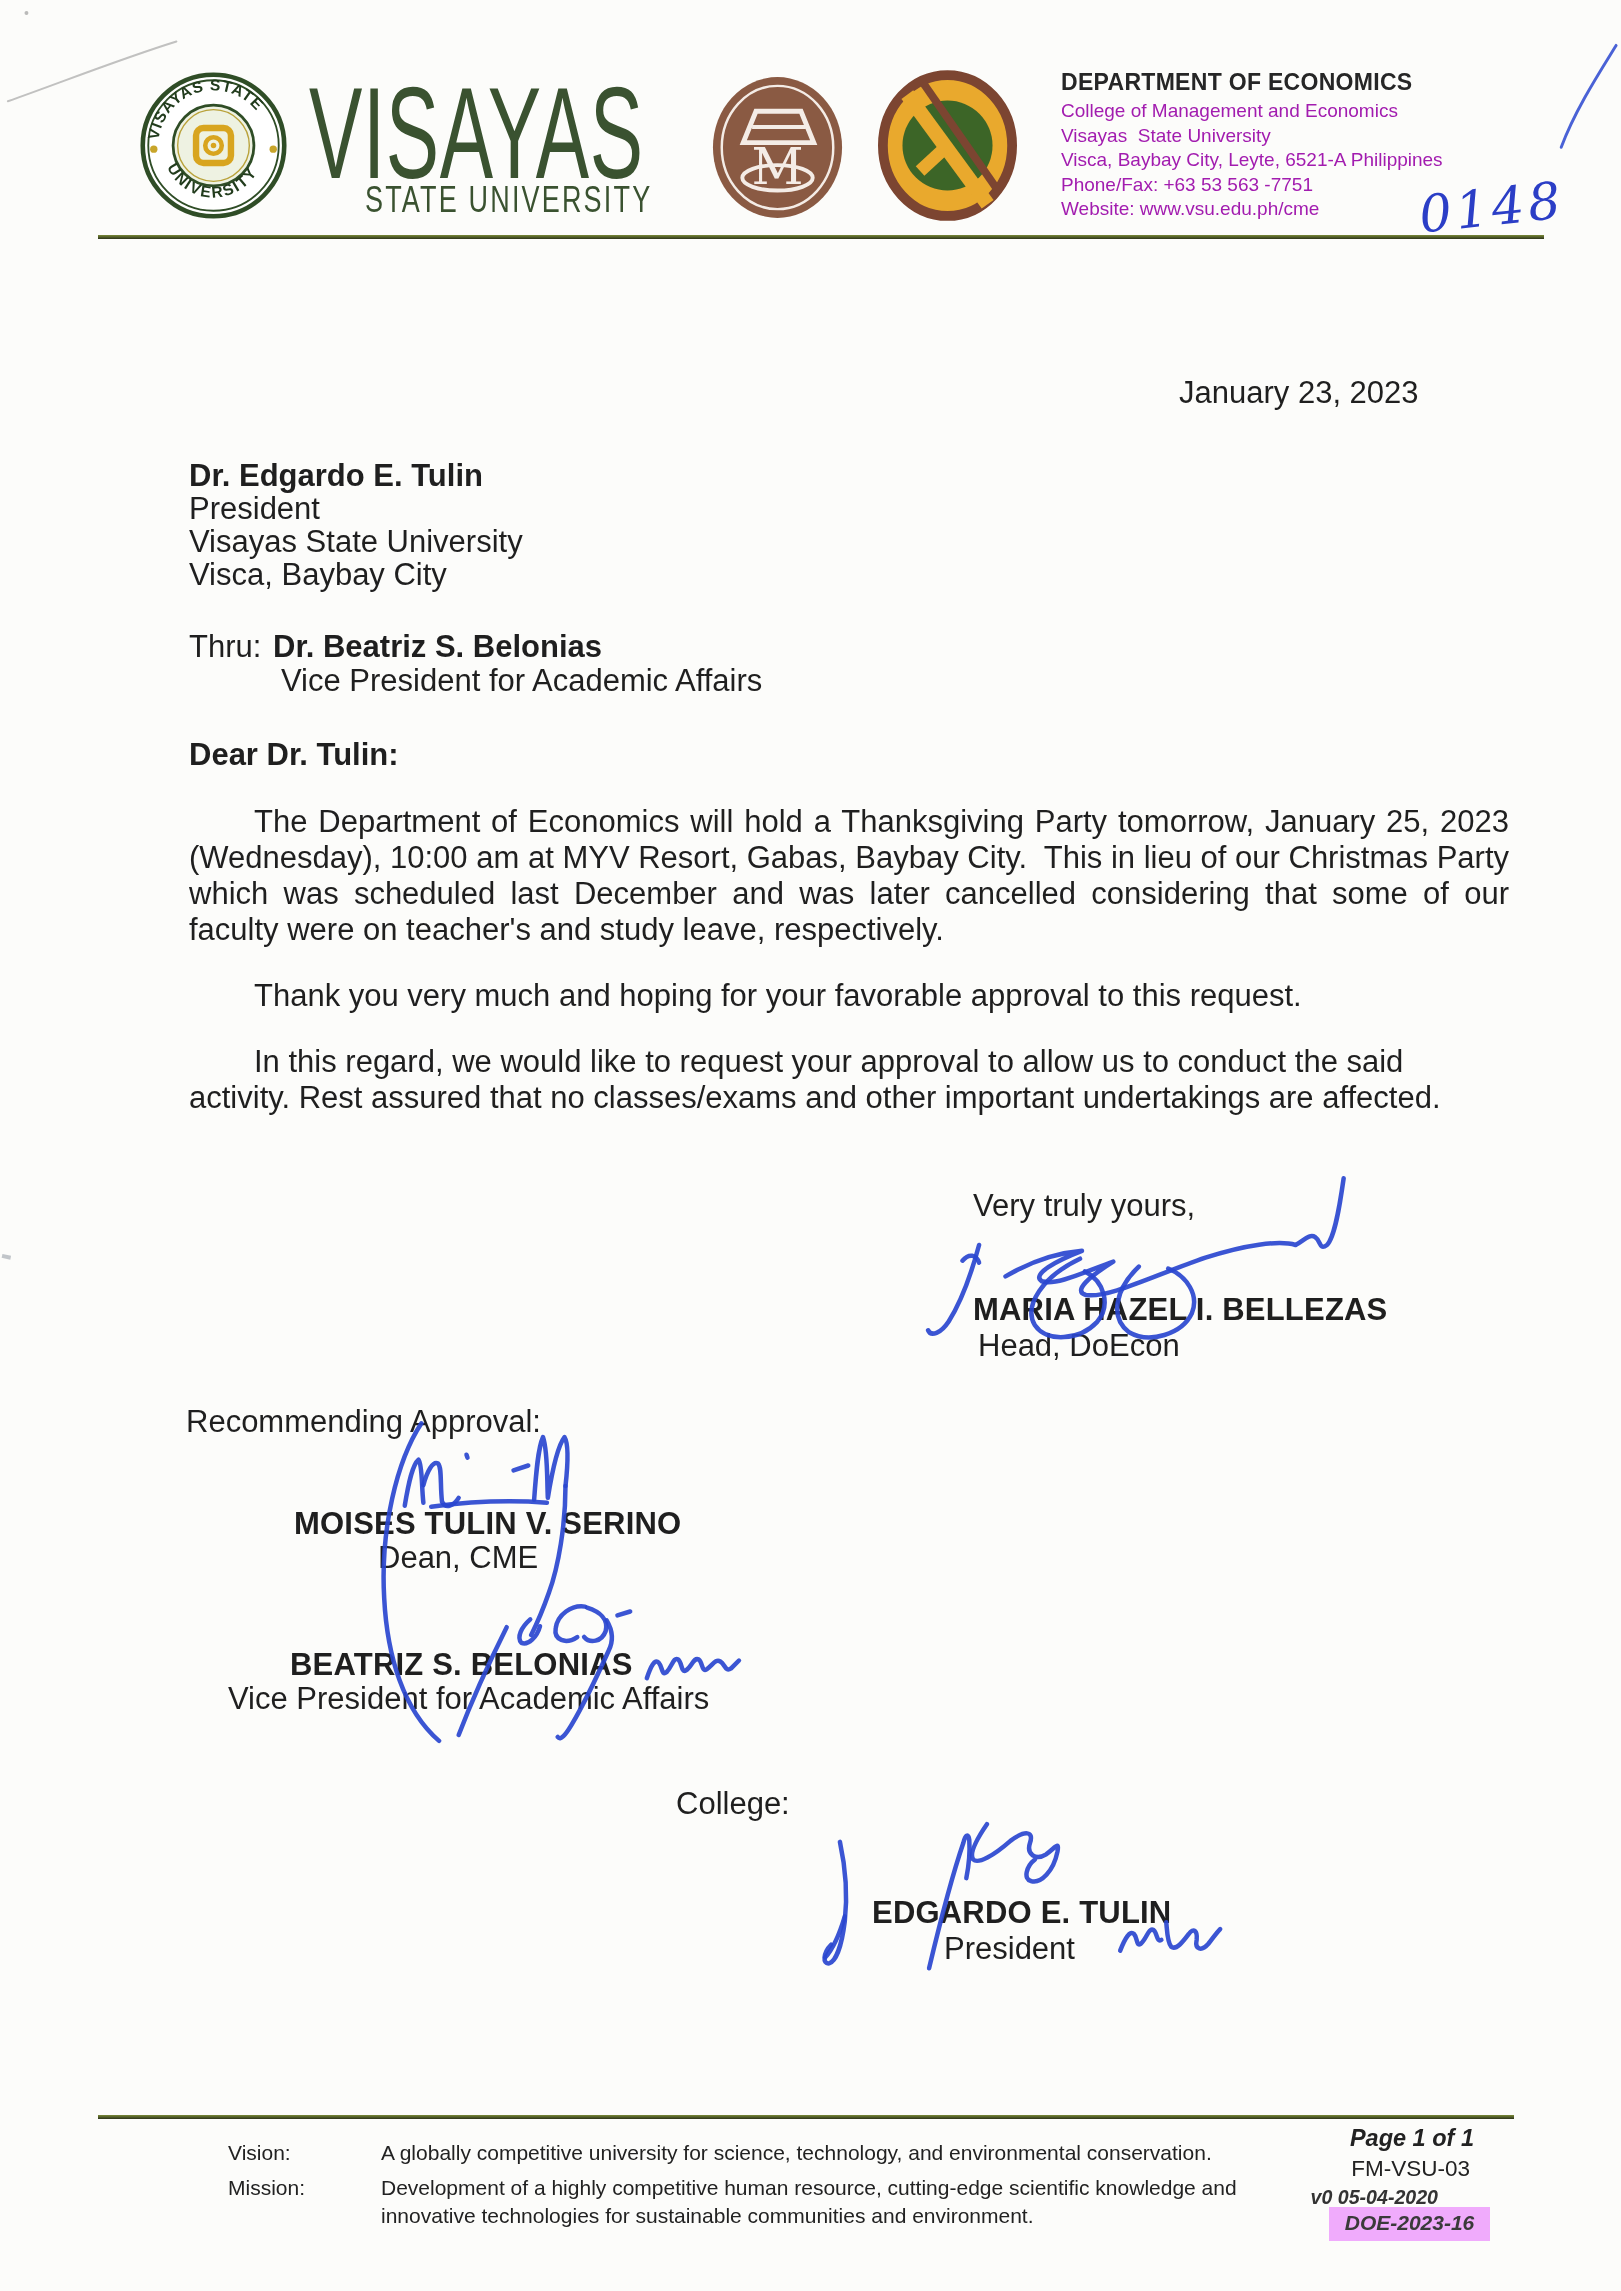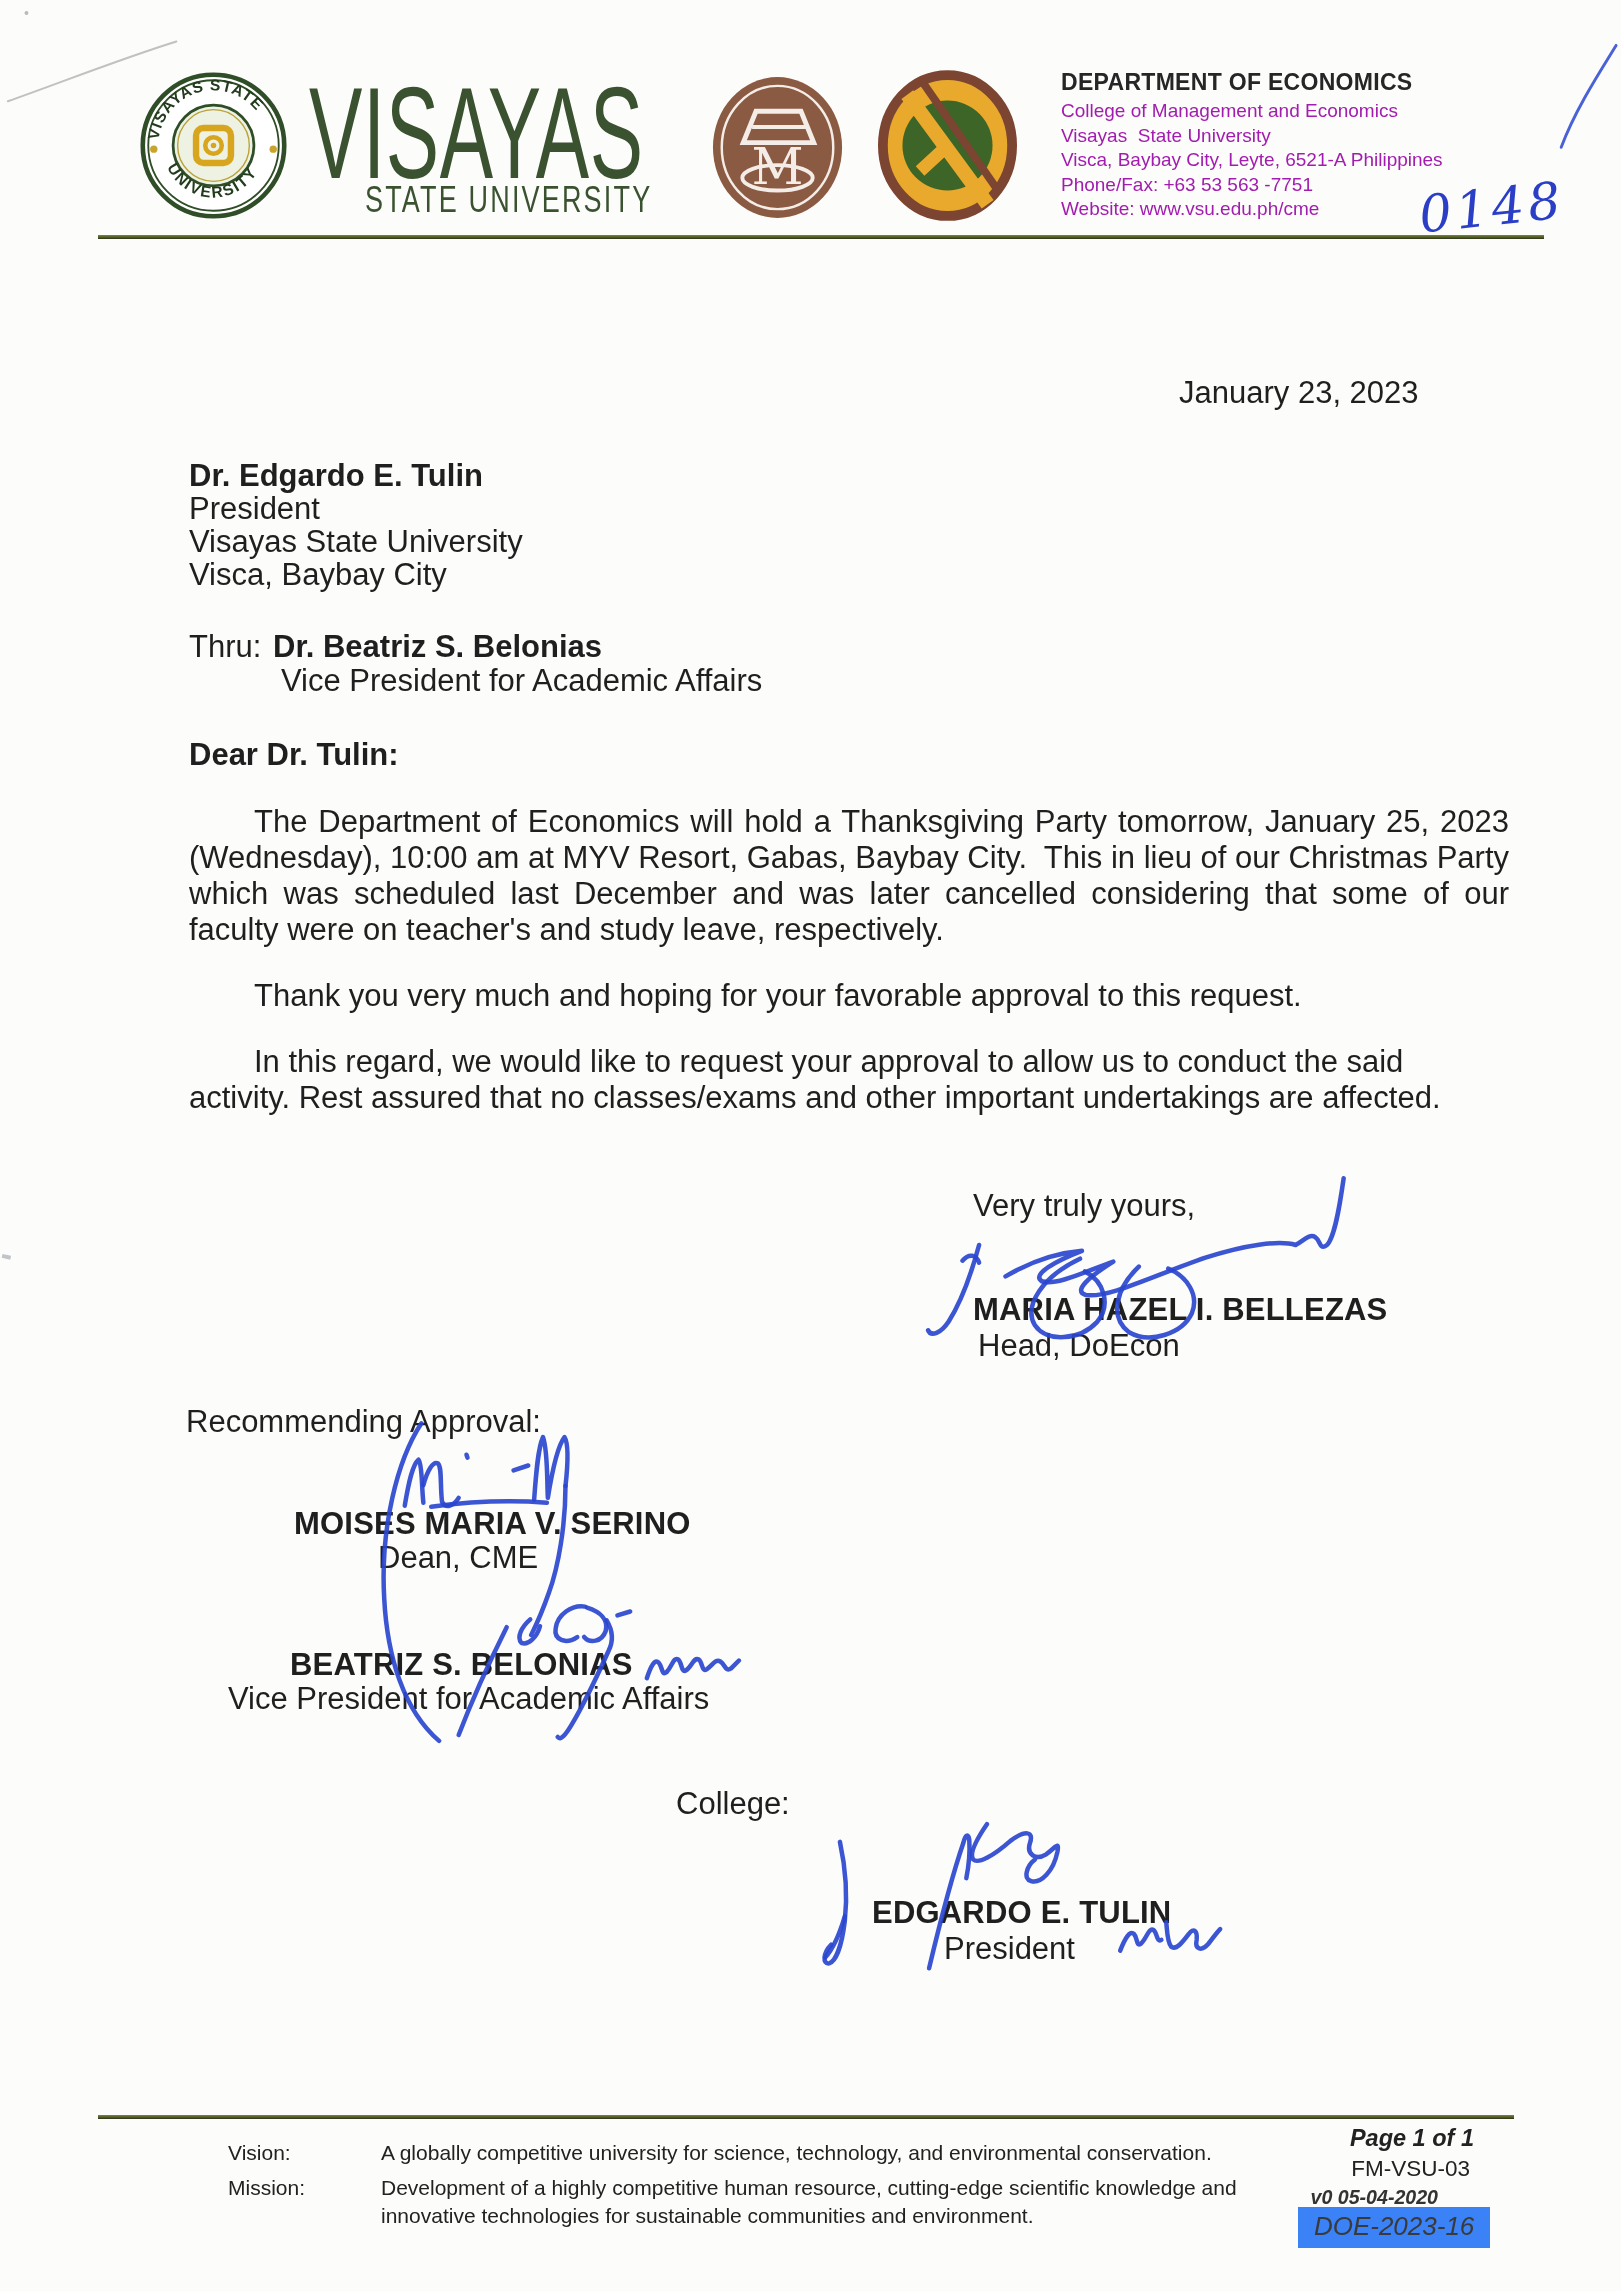--- a/index.html
+++ b/index.html
@@ -36,22 +36,22 @@
   .paragraphs p:last-child{text-align:left;}
   .name-line{font-size:31px; font-weight:700; letter-spacing:0.2px; white-space:nowrap;}
   .title-line{font-size:31px; white-space:nowrap;}
   
   .foot-label{font-size:21px; line-height:28px; color:#222;}
   .foot-text{font-size:21px; line-height:28px; color:#222;}
   .foot-page{font-size:23.5px; font-weight:700; font-style:italic; color:#222;}
   .foot-form{font-size:22.5px; color:#222;}
   .foot-ver{font-size:19.6px; font-style:italic; font-weight:700; color:#333;}
   .foot-chip{
-    font-size:26px; font-style:italic; font-weight:400; color:#3a3a3a;
-    background:#3b82f6; padding:3.9px 15.7px 5.9px 15.7px;
+    font-size:21px; font-style:italic; font-weight:700; color:#3a3a3a;
+    background:#f0abfc; padding:3.9px 15.7px 5.9px 15.7px;
   }
   .ink{stroke:#2a46cf; stroke-width:4.6; fill:none; stroke-linecap:round; stroke-linejoin:round; opacity:.92;}
   .ink-thin{stroke:#2a46cf; stroke-width:3; fill:none; stroke-linecap:round; opacity:.85;}
   .pencil{stroke:#8f8f8f; stroke-width:2; fill:none; stroke-linecap:round; opacity:.55;}
 </style>
 </head>
 <body>
 
 <div class="page">
 
@@ -142,21 +142,21 @@
     <p>In this regard, we would like to request your approval to allow us to conduct the said activity. Rest assured that no classes/exams and other important undertakings are affected.</p>
   </div>
 
   <div class="abs body-text" style="left:973px; top:1188px;">Very truly yours,</div>
 
   <div class="abs name-line" style="left:973px; top:1292px;">MARIA HAZEL I. BELLEZAS</div>
   <div class="abs title-line" style="left:978px; top:1328px;">Head, DoEcon</div>
 
   <div class="abs body-text" style="left:186px; top:1404px;">Recommending Approval:</div>
 
-  <div class="abs name-line" style="left:294px; top:1506px;">MOISES MARIA V. SERINO</div>
+  <div class="abs name-line" style="left:294px; top:1506px;">MOISES TULIN V. SERINO</div>
   <div class="abs title-line" style="left:378px; top:1540px;">Dean, CME</div>
 
   <div class="abs name-line" style="left:290px; top:1647px;">BEATRIZ S. BELONIAS</div>
   <div class="abs title-line" style="left:228px; top:1681px;">Vice President for Academic Affairs</div>
 
   <div class="abs body-text" style="left:676px; top:1786px;">College:</div>
 
   <div class="abs name-line" style="left:872px; top:1895px;">EDGARDO E. TULIN</div>
   <div class="abs title-line" style="left:944px; top:1931px;">President</div>
 

